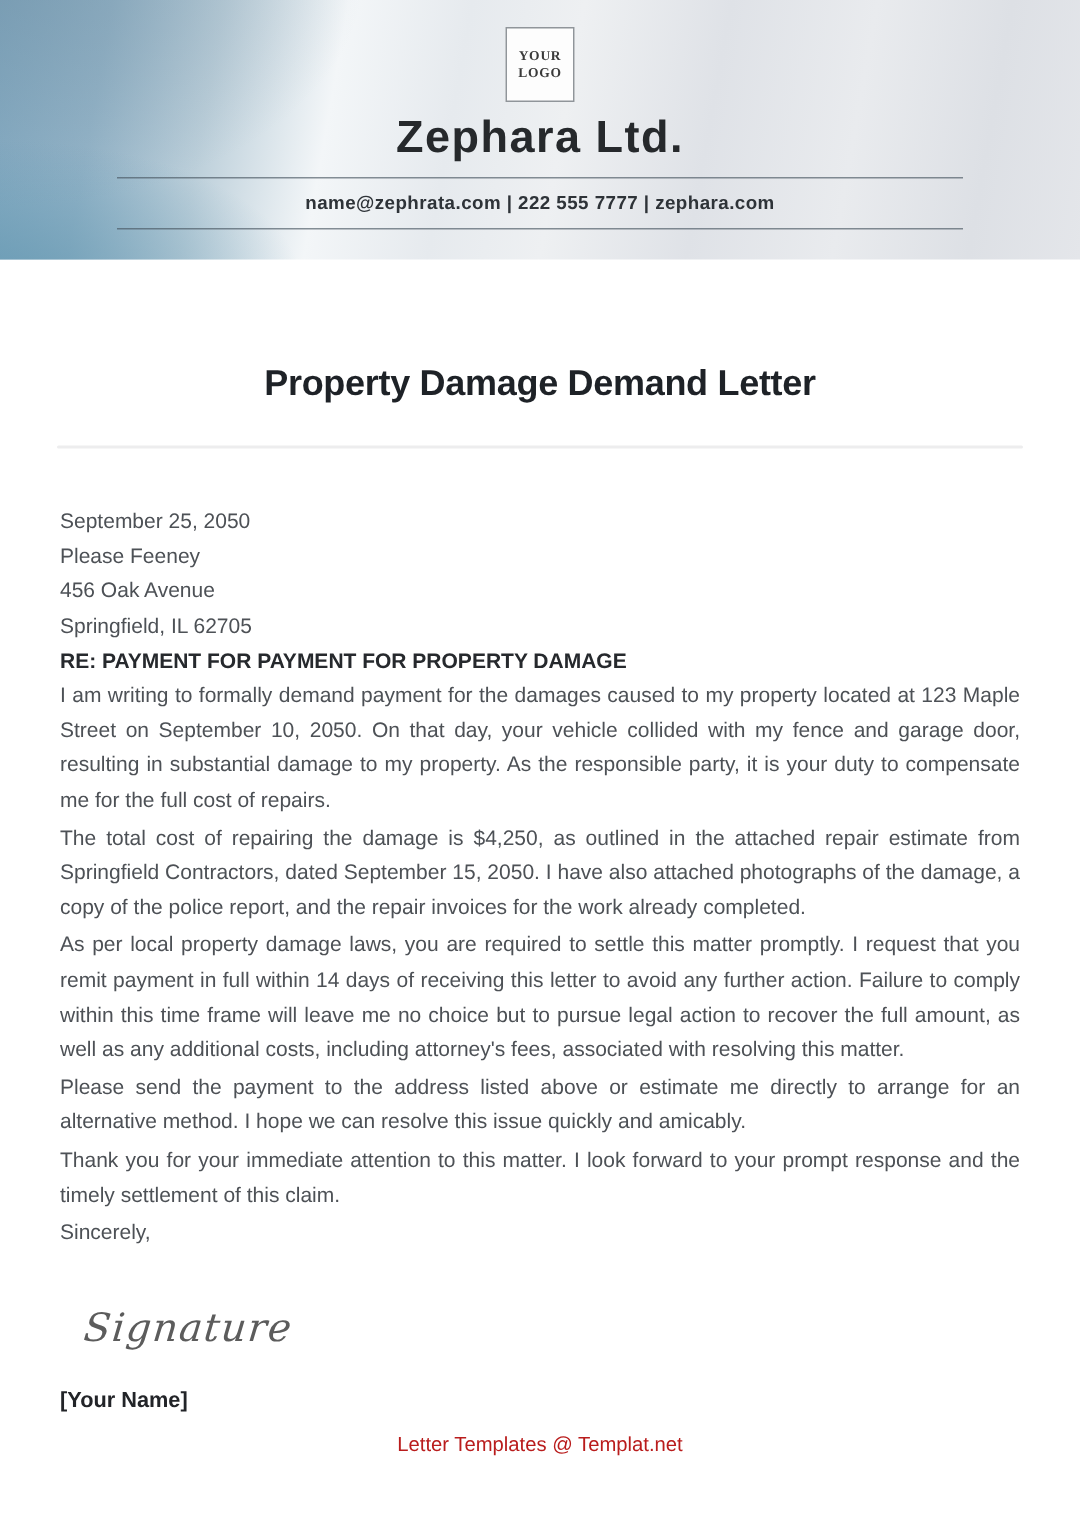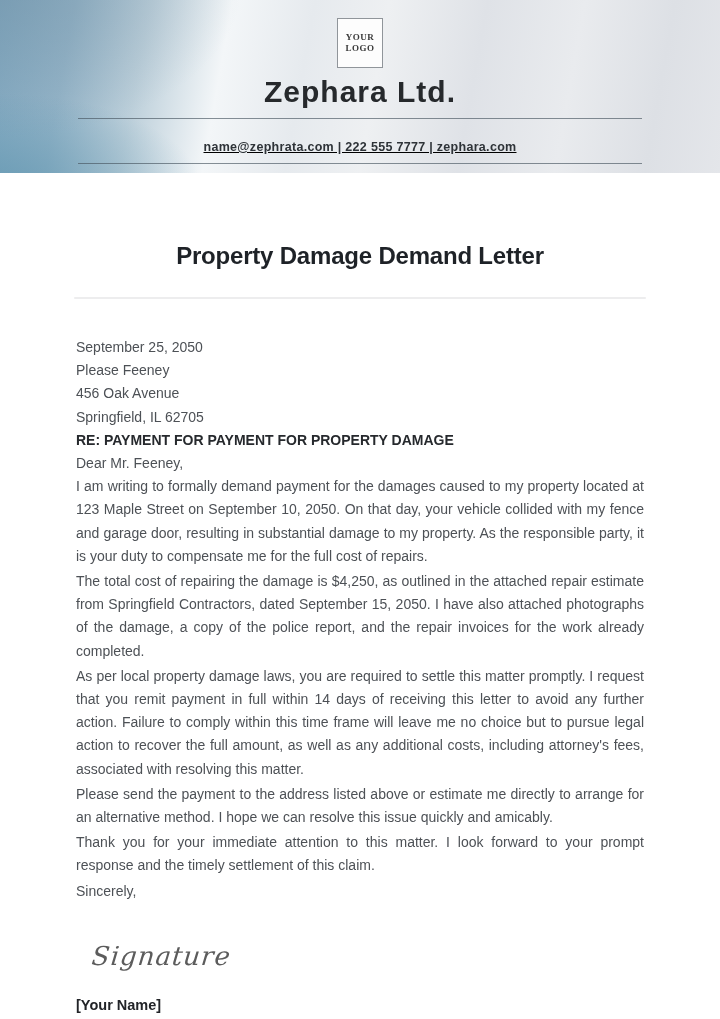--- a/index.html
+++ b/index.html
@@ -49,34 +49,33 @@
     font-weight: 600;
     letter-spacing: 1px;
     color: #26292c;
     line-height: 34px;
   }
   .contact-bar {
     margin-top: 9px;
     width: 564px;
     border-top: 1px solid rgba(70,84,95,0.65);
     border-bottom: 1px solid rgba(70,84,95,0.65);
-    padding: 18px 0 8px 0;
+    padding: 7px 0 8px 0;
     text-align: center;
-    text-decoration: underline;
   }
   .contact-text {
     font-size: 12.5px;
     font-weight: 700;
     letter-spacing: 0.3px;
     color: #2e3338;
   }
 
   
   .doc {
-    padding: 0 76px;
+    padding: 0 40px;
   }
   .doc-title {
     margin-top: 69px;
     text-align: center;
     font-size: 24px;
     font-weight: 700;
     color: #1e2227;
     line-height: 28px;
     letter-spacing: -0.2px;
   }
@@ -153,21 +152,20 @@
 <main class="doc">
   <h1 class="doc-title">Property Damage Demand Letter</h1>
   <div class="title-divider"></div>
 
   <section class="letter">
     <span class="line">September 25, 2050</span>
     <span class="line">Please Feeney</span>
     <span class="line">456 Oak Avenue</span>
     <span class="line">Springfield, IL 62705</span>
     <span class="line subject">RE: PAYMENT FOR PAYMENT FOR PROPERTY DAMAGE</span>
-    <span class="line">Dear Mr. Feeney,</span>
 
     <p>I am writing to formally demand payment for the damages caused to my property located at 123 Maple Street on September 10, 2050. On that day, your vehicle collided with my fence and garage door, resulting in substantial damage to my property. As the responsible party, it is your duty to compensate me for the full cost of repairs.</p>
     <p>The total cost of repairing the damage is $4,250, as outlined in the attached repair estimate from Springfield Contractors, dated September 15, 2050. I have also attached photographs of the damage, a copy of the police report, and the repair invoices for the work already completed.</p>
     <p>As per local property damage laws, you are required to settle this matter promptly. I request that you remit payment in full within 14 days of receiving this letter to avoid any further action. Failure to comply within this time frame will leave me no choice but to pursue legal action to recover the full amount, as well as any additional costs, including attorney's fees, associated with resolving this matter.</p>
     <p>Please send the payment to the address listed above or estimate me directly to arrange for an alternative method. I hope we can resolve this issue quickly and amicably.</p>
     <p>Thank you for your immediate attention to this matter. I look forward to your prompt response and the timely settlement of this claim.</p>
 
     <span class="line closing">Sincerely,</span>
 
     <div>

